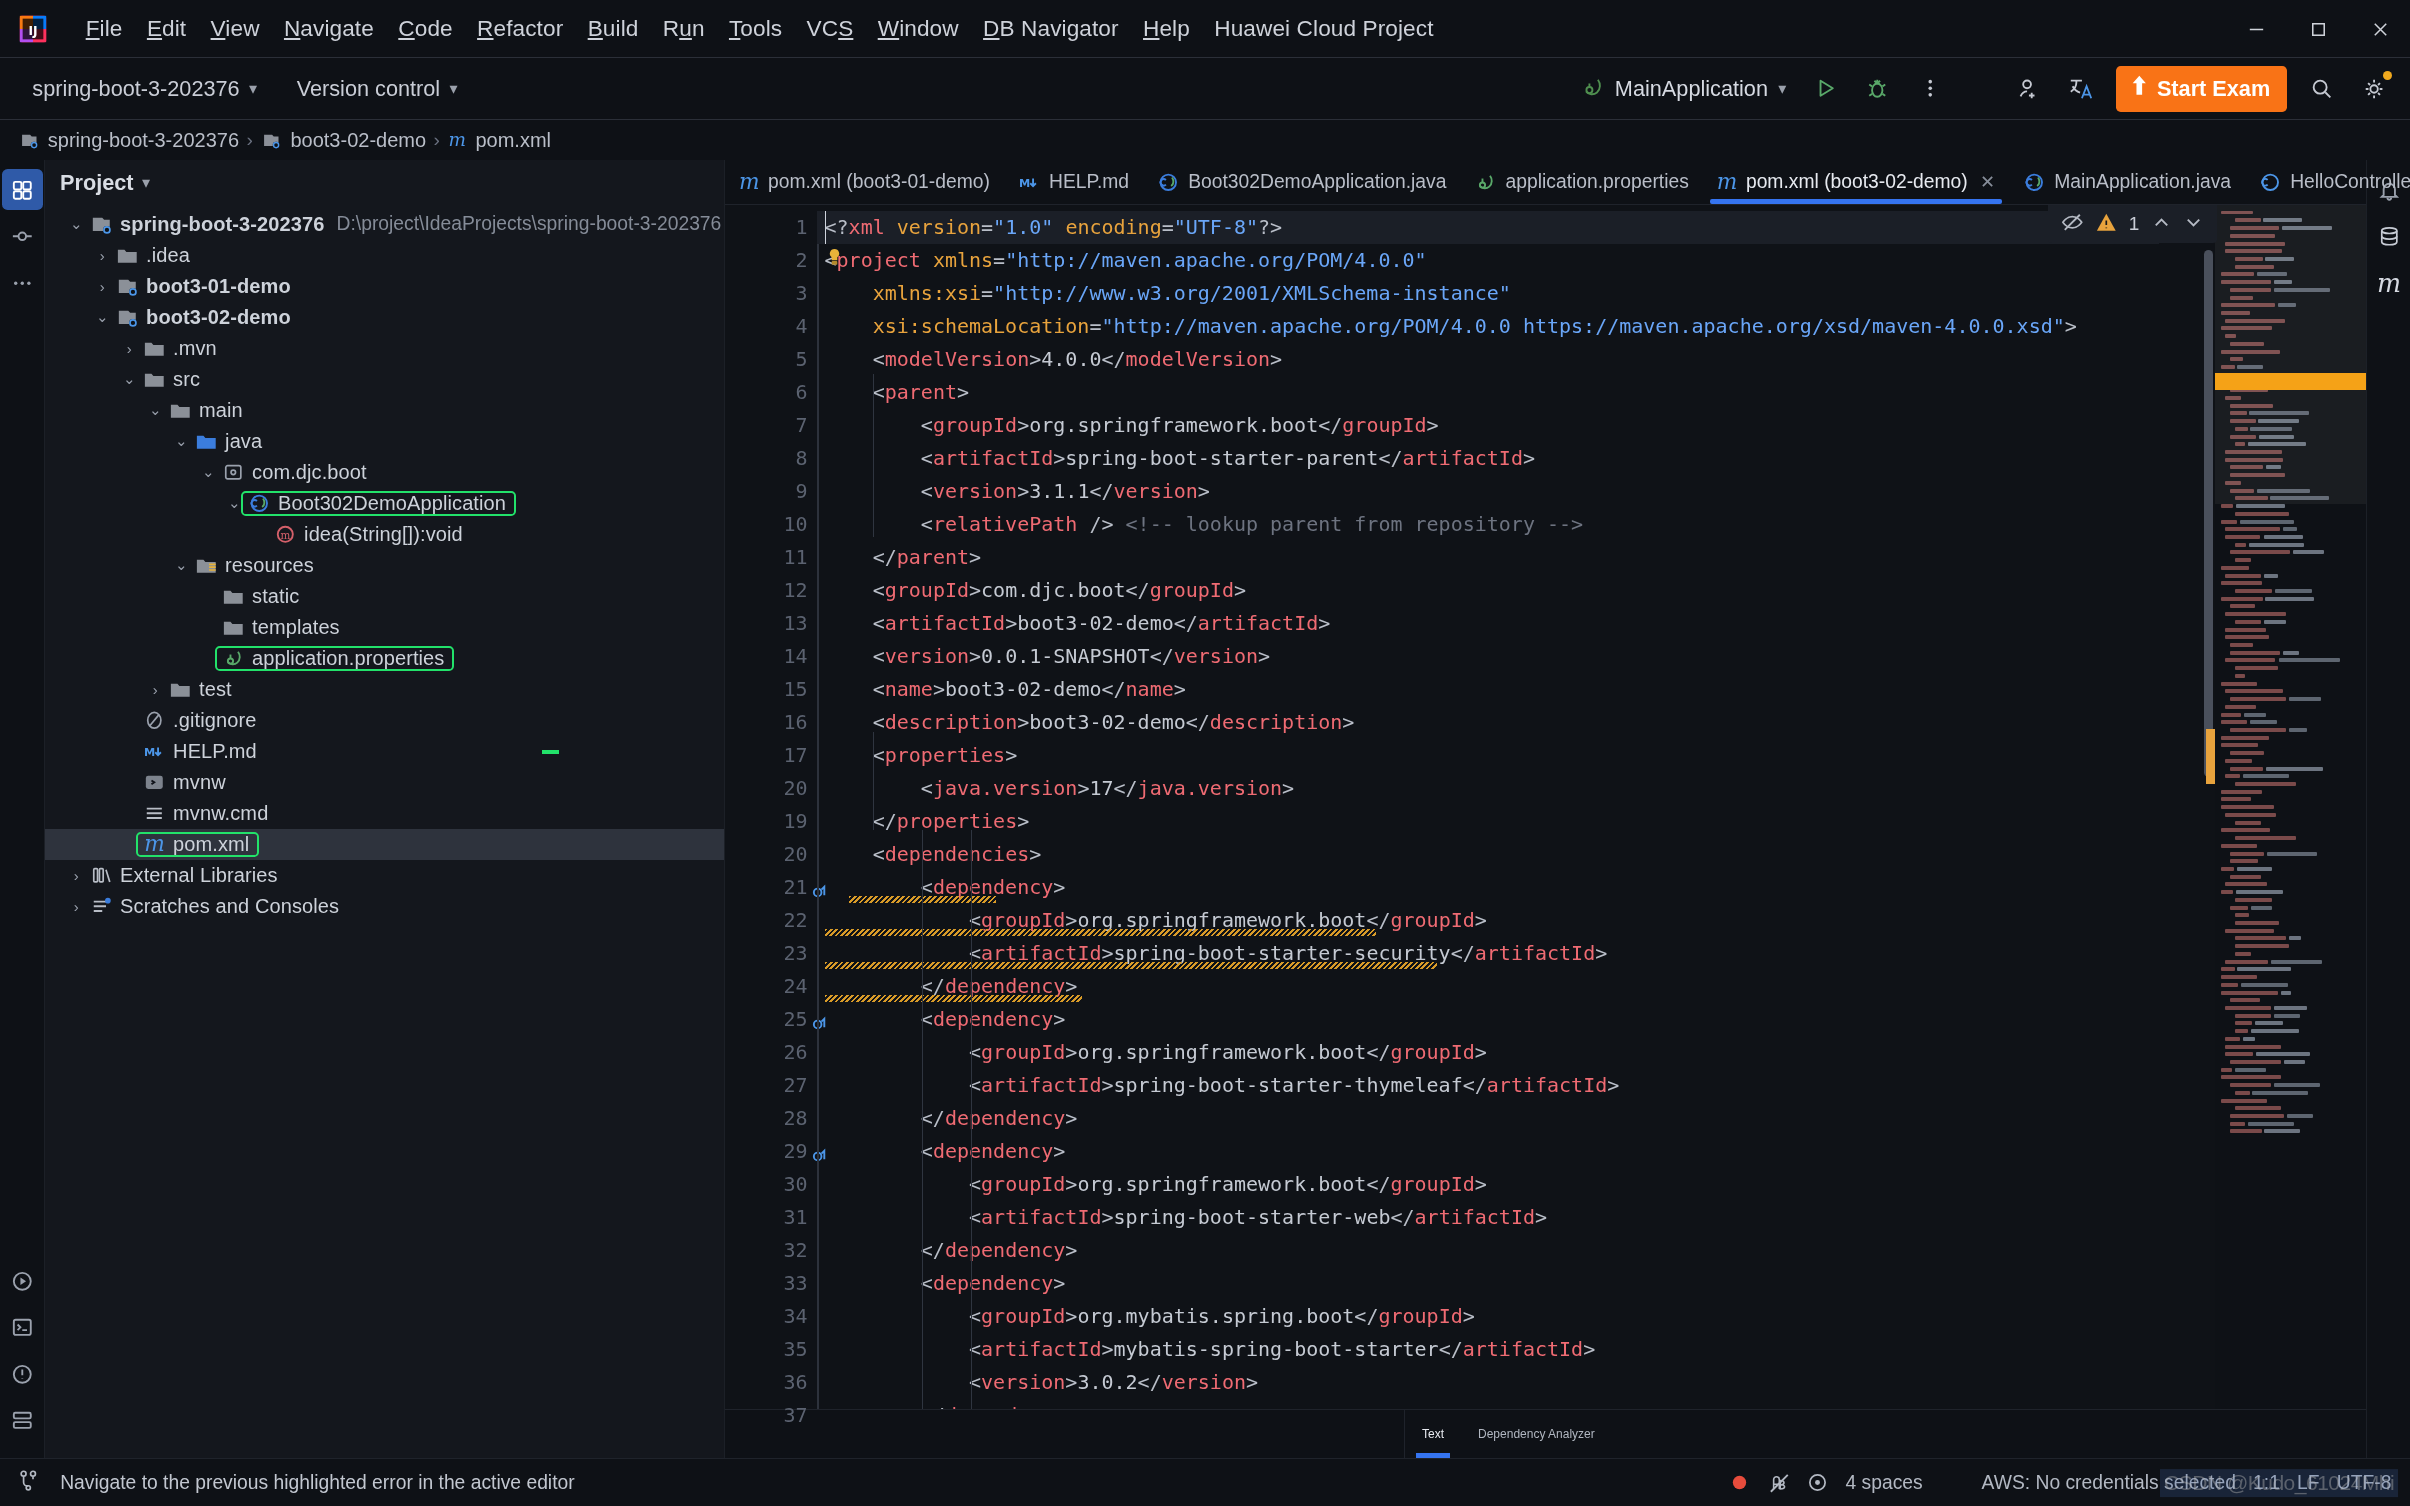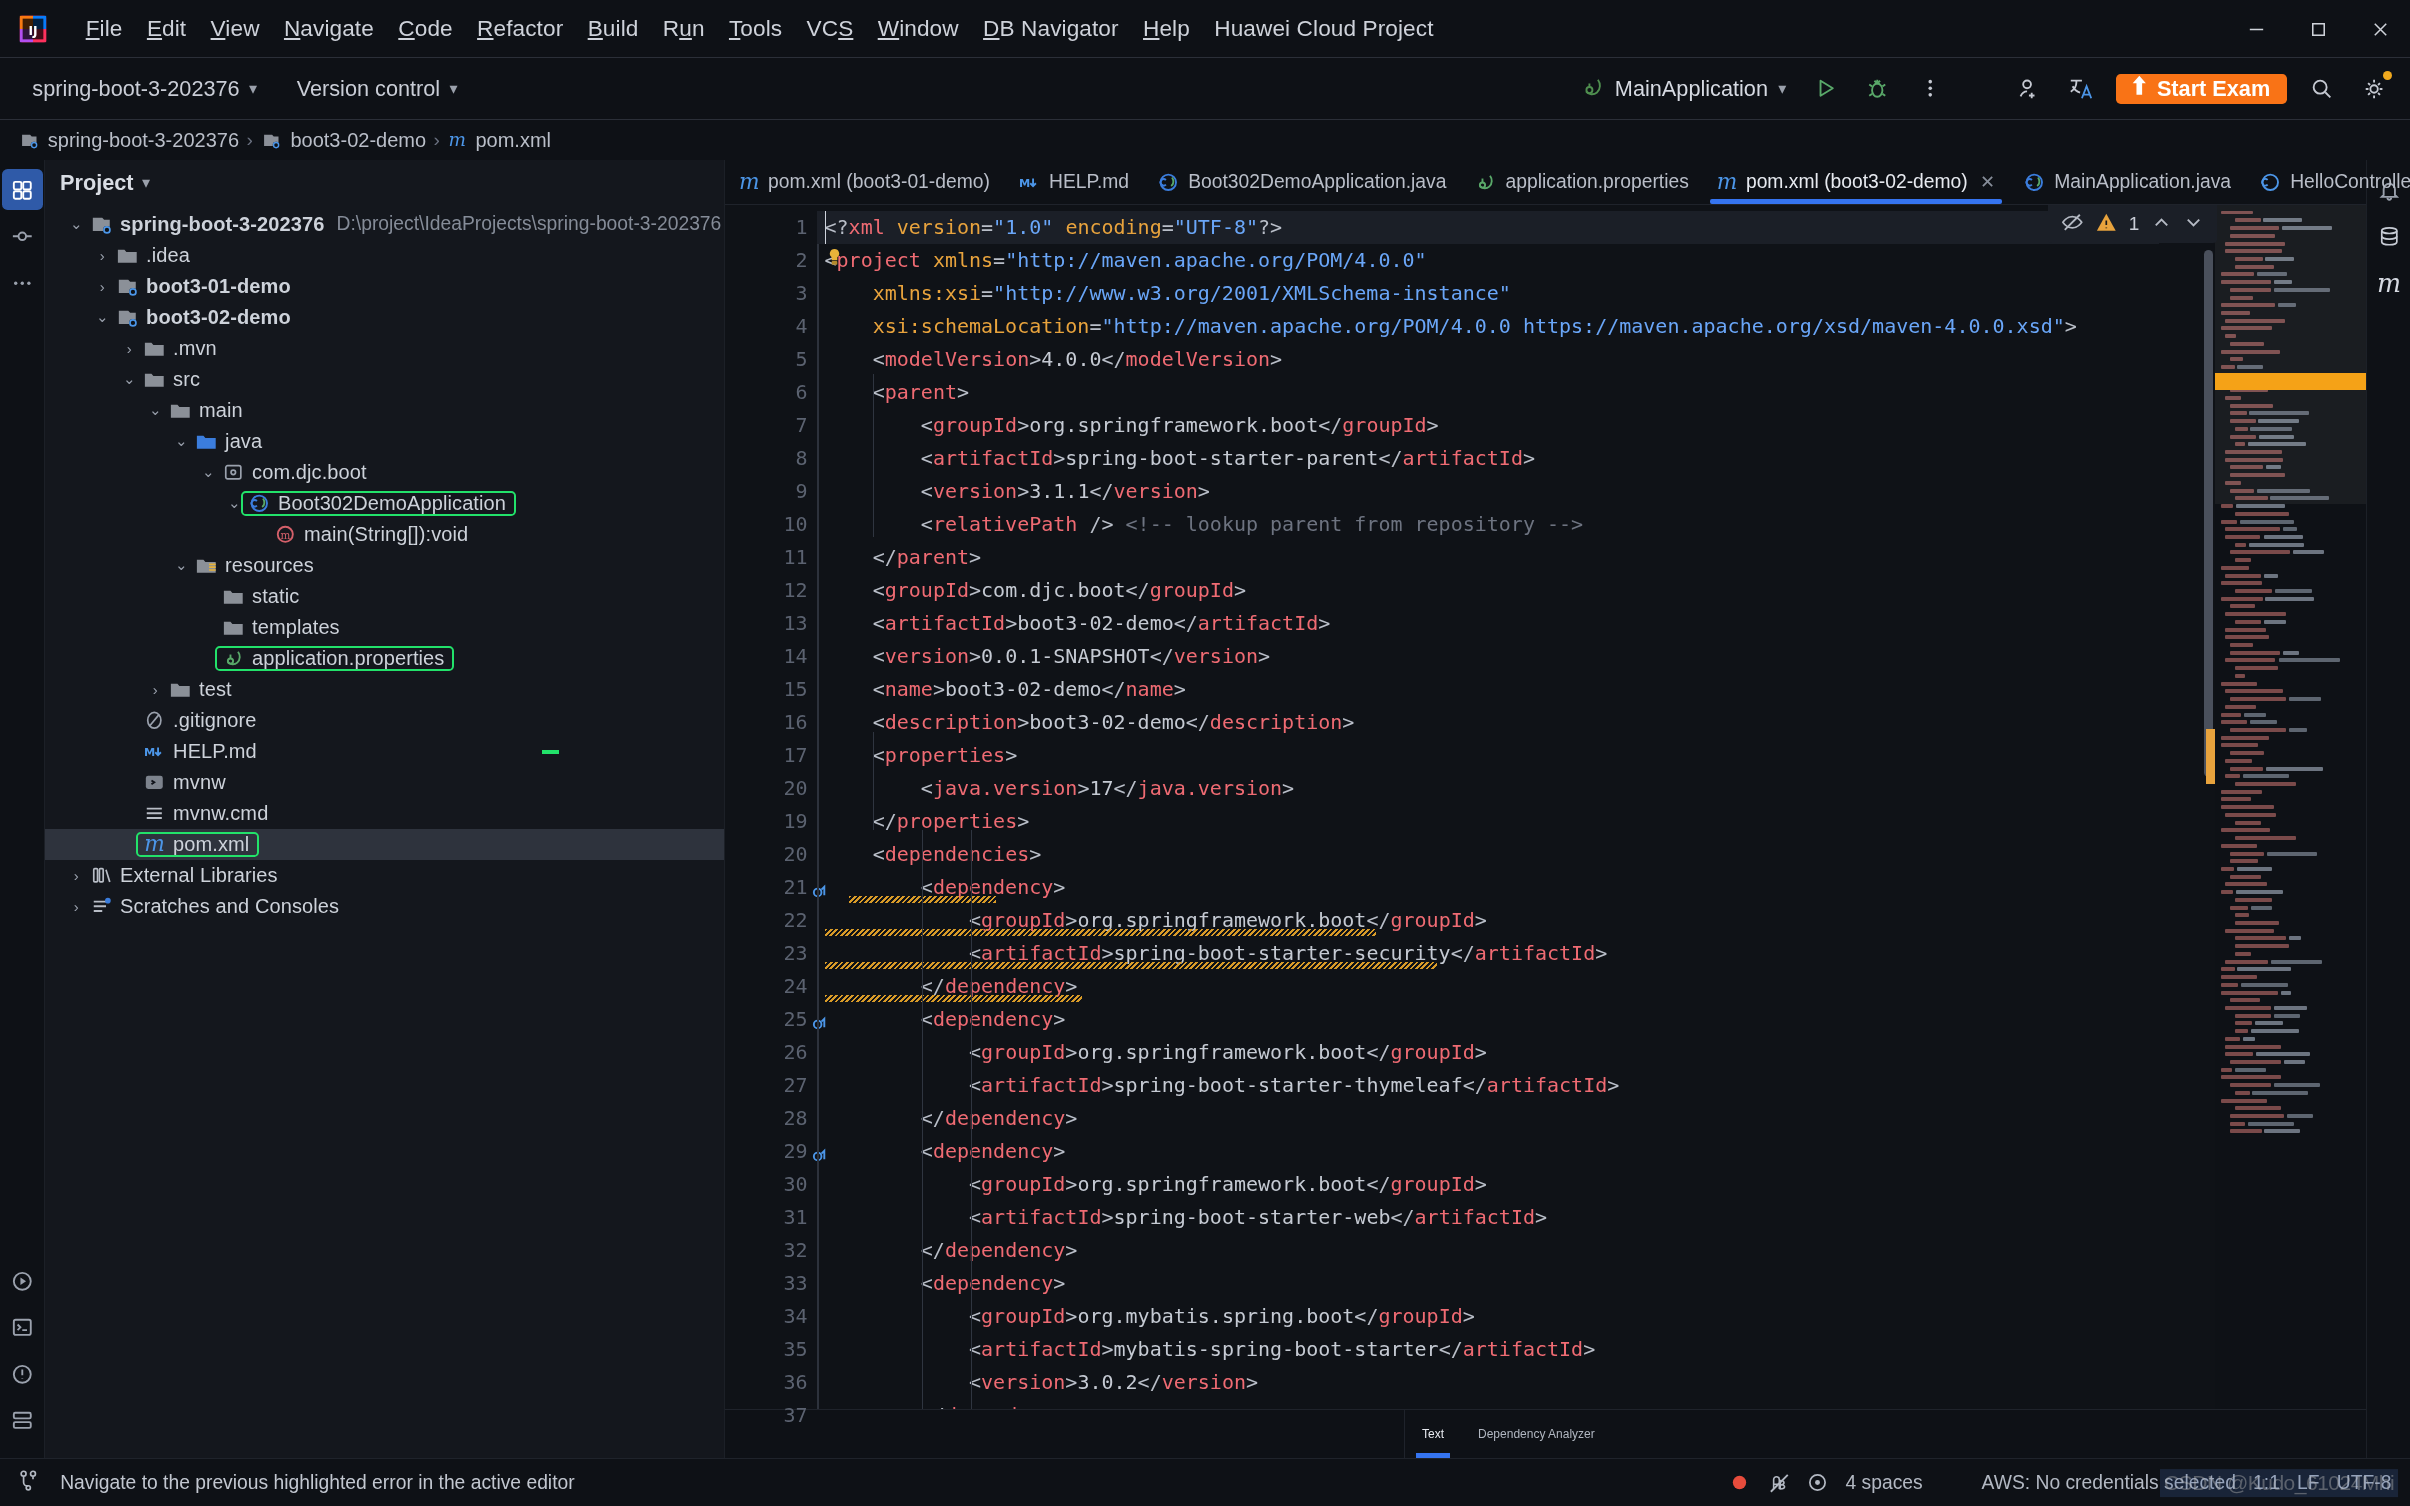--- a/index.html
+++ b/index.html
@@ -41,21 +41,21 @@
   .tb-spacer { flex: 1 1 auto; }
   .tb-right { display: flex; align-items: center; gap: 5.6px; }
   .ico-btn {
     width: 47px; height: 47px; display: flex; align-items: center; justify-content: center;
     border-radius: 5.6px; color: #c5c9d2;
   }
   .runcfg { display: flex; align-items: center; gap: 10.4px; padding: 4.7px 9.4px; border-radius: 4.7px; }
   .runcfg-name { font-size: 21.7px; color: #d6dae2; }
   .start-exam {
     background: #f97316; color: #ffffff; font-size: 21.7px; font-weight: 600;
-    height: 30px; display: flex; align-items: center; gap: 6.6px;
+    height: 46px; display: flex; align-items: center; gap: 6.6px;
     padding: 0 17px 0 12.2px; border-radius: 4.7px; white-space: nowrap; margin: 0 5.6px;
   }
 
   
   .breadcrumbs {
     height: 40px; background: #0e1116; display: flex; align-items: center;
     padding: 0 0 0 13px; flex: 0 0 40px; font-size: 20px; color: #b9bec8; gap: 4.7px;
   }
   .bc-item { display: flex; align-items: center; gap: 7.5px; padding: 1.9px 4.7px; border-radius: 2.8px; }
   .bc-sep { color: #6a7180; font-size: 19px; margin: 0 2.8px; }
@@ -549,21 +549,21 @@
           </div>
           <div class="trow" style="padding-left: 203px;">
             <span class="twist"></span>
             <span style="display: flex; align-items: center; position: relative;">
               <span class="ticon">
                 <svg width="22.6" height="22.6" viewBox="0 0 24 24" style="font-size:21.5px">
                   <circle cx="12" cy="12" r="8" fill="none" stroke="#d4606a" stroke-width="2"></circle>
                   <text x="12" y="16.5" font-size="11" fill="#d4606a" text-anchor="middle" font-family="DejaVu Serif, serif">m</text>
                 </svg>
               </span>
-              <span class="tlabel">main(String[]):void</span>
+              <span class="tlabel">idea(String[]):void</span>
             </span>
           </div>
           <div class="trow" style="padding-left: 124px;">
             <span class="twist">⌄</span>
             <span style="display: flex; align-items: center; position: relative;">
               <span class="ticon">
                 <svg width="22.6" height="22.6" viewBox="0 0 24 24">
                   <path d="M2 6h7l2 2.4h11V20H2z" fill="#8b9098"></path>
                   <path d="M15 11h7M15 14h7M15 17h7" stroke="#e8b339" stroke-width="1.8"></path>
                 </svg>

